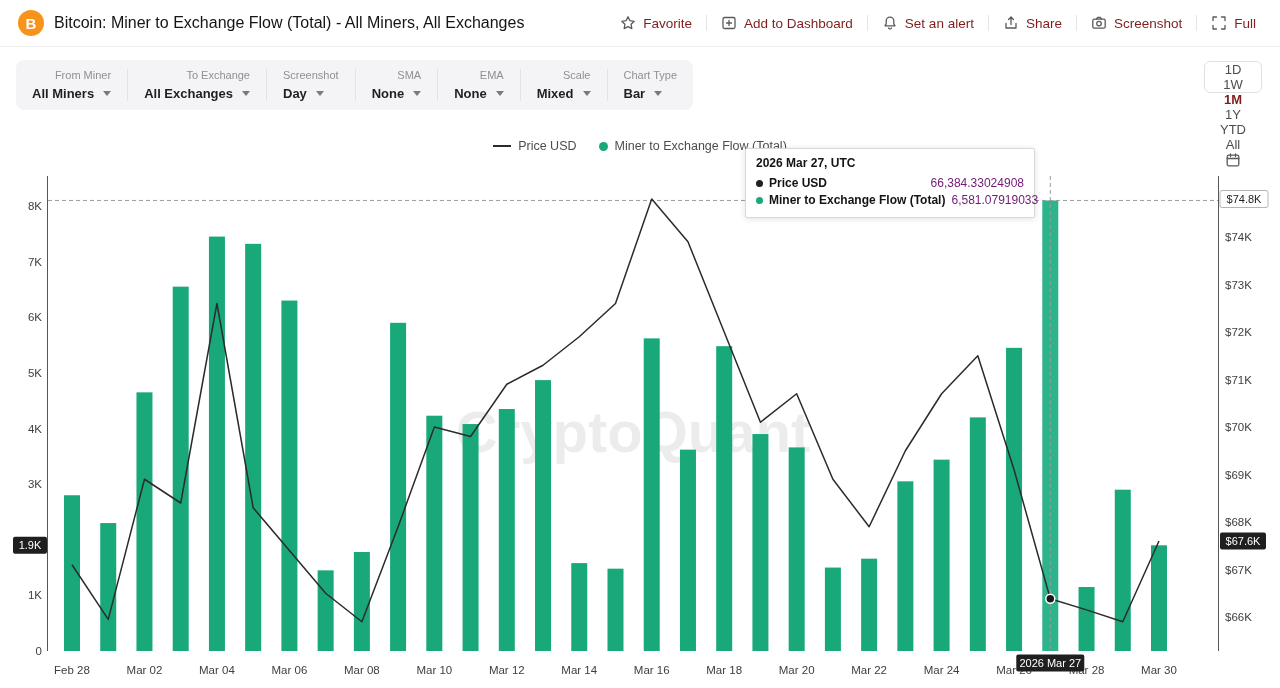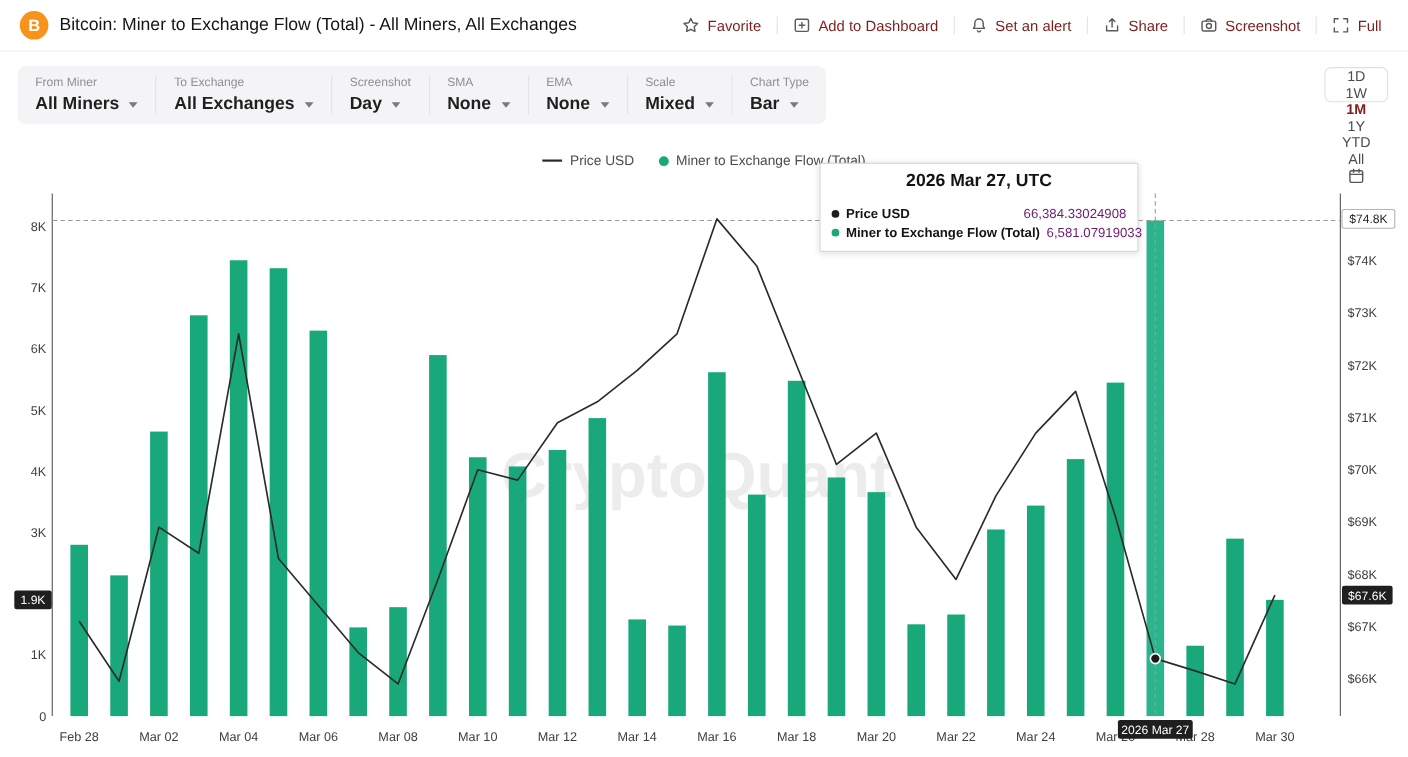--- a/index.html
+++ b/index.html
@@ -17,39 +17,39 @@
   .page-title { font-size:16px; font-weight:normal; color:#141414; }
   .hdr-actions { display:flex; align-items:center; }
   .hdr-action { display:flex; align-items:center; gap:7px; padding:0 14px; font-size:13.5px; color:#7f1d1d;
                 cursor:pointer; background:none; border:none; font-family:inherit; }
   .hdr-div { width:1px; height:16px; background:#e3e3e3; }
   .ic { width:16px; height:16px; stroke:#595959; fill:none; stroke-width:1.3; stroke-linecap:round; stroke-linejoin:round; }
 
   .filters { position:absolute; left:16px; top:60px; z-index:2; display:flex; background:#f4f4f6; border-radius:8px; padding:9px 0; }
   .filter { padding:0 16px; cursor:pointer; }
   .filter + .filter { border-left:1px solid #e3e3e6; }
-  .f-label { font-size:11px; color:#8f8f94; margin-bottom:5px; }
-  .f-value { font-size:16px; font-weight:bold; color:#1f1f1f; display:flex; align-items:center; gap:9px; }
+  .f-label { font-size:11px; color:#8f8f94; margin-bottom:5px;text-align:right; }
+  .f-value { font-size:13px; font-weight:bold; color:#1f1f1f; display:flex; align-items:center; gap:9px; }
   .chev { width:0; height:0; border-left:4px solid transparent; border-right:4px solid transparent; border-top:5px solid #7a7a7a; }
 
   .ranges { position:absolute; right:18px; top:61px; z-index:2; height:32px; display:flex; align-items:center;
             border:1px solid #e0e0e3; border-radius:6px; background:#fff; padding:0 2px;flex-direction:column; }
   .range { background:none; border:none; font-family:inherit; font-size:13px; color:#4d4d4d; padding:0 13px; height:100%; cursor:pointer; }
   .range.selected { color:#7f1d1d; font-weight:bold; }
   .vdiv { width:1px; height:20px; background:#e0e0e3; margin:0 4px; }
   .cal-btn { background:none; border:none; padding:0 11px; cursor:pointer; height:100%; display:flex; align-items:center; }
 
   .legend { position:absolute; top:139px; left:0; right:0; z-index:2; display:flex; justify-content:center; gap:22px; }
   .lg-item { display:flex; align-items:center; gap:7px; font-size:12.5px; color:#4d4d4d; cursor:pointer; }
   .lg-line { width:18px; height:2px; background:#2b2b2b; }
   .lg-dot { width:9px; height:9px; border-radius:50%; background:#18a87a; }
 
   .tooltip { position:absolute; left:745px; top:148px; width:290px; z-index:3; background:#fff;
              border:1px solid #d9d9d9; border-radius:2px; box-shadow:0 1px 6px rgba(0,0,0,.12); padding:7px 10px 8px; }
-  .tt-title { text-align:center; font-size:16px; font-weight:bold; margin-bottom:12px; color:#141414; }
+  .tt-title { text-align:left; font-size:12px; font-weight:bold; margin-bottom:5px; color:#141414; }
   .tt-row { display:flex; align-items:center; gap:6px; font-size:12px; line-height:17px; }
   .tt-dot { width:7px; height:7px; border-radius:50%; flex:0 0 auto; }
   .tt-label { font-weight:bold; color:#141414; white-space:nowrap; }
   .tt-value { margin-left:auto; color:#701a75; }
 </style>
 </head>
 <body>
 
 <svg id="chart-svg" width="1280" height="688">
     <text x="633" y="452" text-anchor="middle" font-size="58" font-weight="bold" fill="#000" opacity="0.07" font-family="&quot;DejaVu Sans&quot;, sans-serif">CryptoQuant</text>

